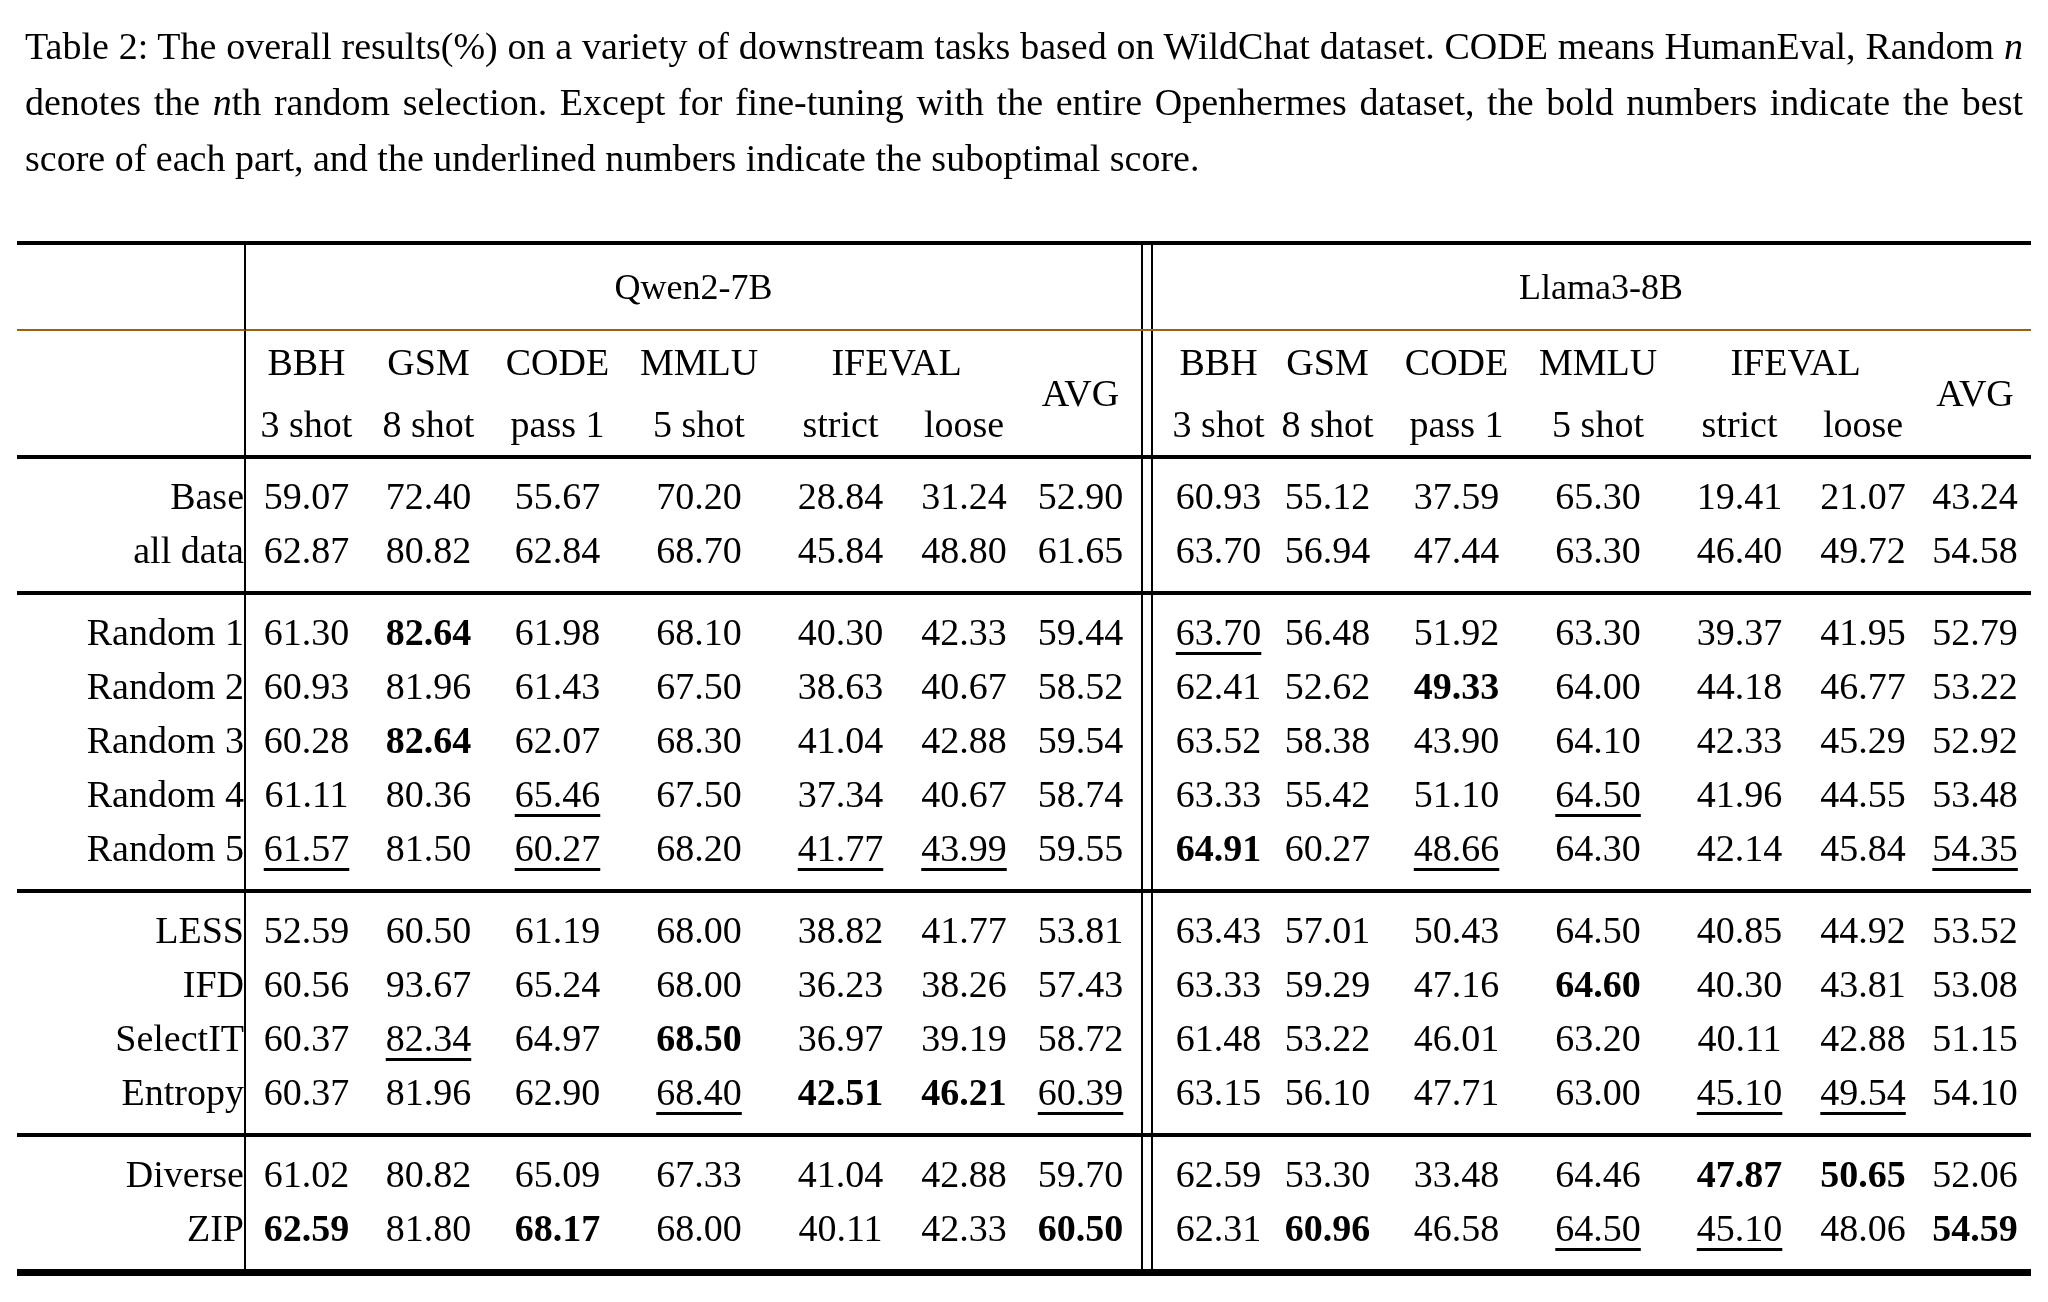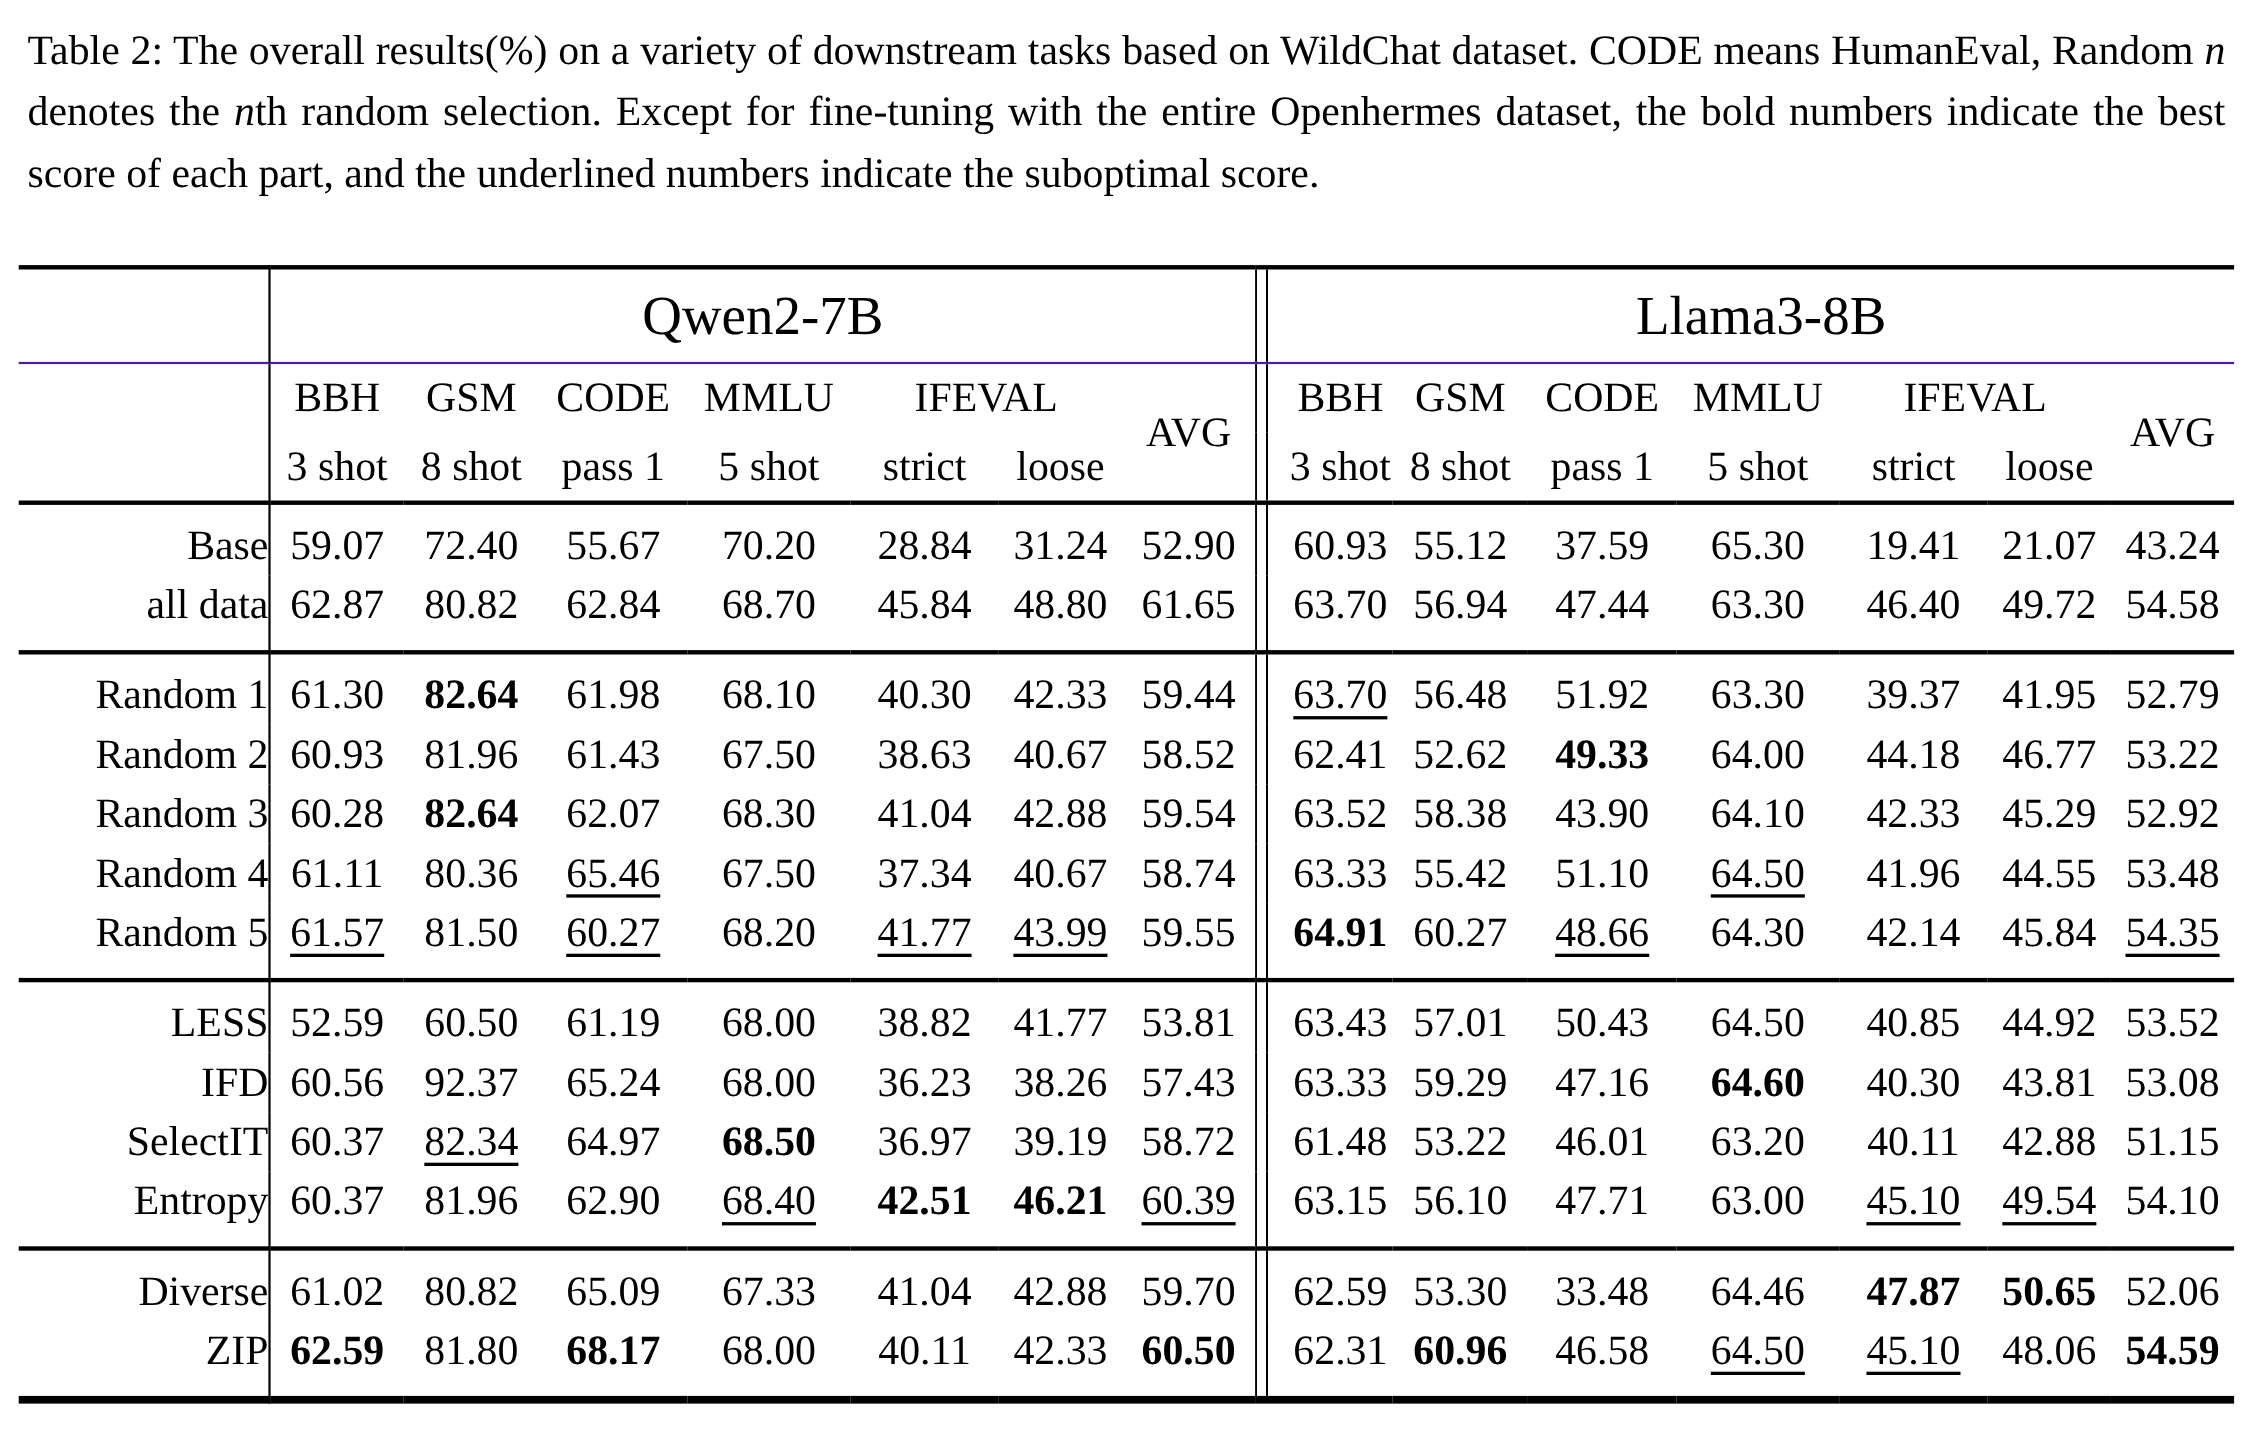--- a/index.html
+++ b/index.html
@@ -49,23 +49,23 @@
       #000 10px, #000 12px,
       rgba(0,0,0,0) 12px);
     background-repeat: no-repeat;
     background-size: 14px 100%;
     background-position: left top;
     padding-left: 30px;
   }
   
   tr.model-row > th {
     border-top: 4px solid #000;
-    border-bottom: 2px solid #4c1d95;
+    border-bottom: 2px solid #a16207;
     height: 84px;
-    font-size: 50px;
+    font-size: 36px;
   }
   tr.sub-top > th { height: 62px; }
   tr.sub-bottom > th { height: 62px; }
   
   tbody td, tbody th { line-height: 54px; }
   tbody tr:first-child > td, tbody tr:first-child > th { border-top: 4px solid #000; padding-top: 10px; }
   tbody tr:last-child > td, tbody tr:last-child > th { padding-bottom: 14px; }
   tbody.last tr:last-child > td, tbody.last tr:last-child > th { border-bottom: 7px solid #000; }
   
   .b { font-weight: bold; margin-top: 42px; }
@@ -269,21 +269,21 @@
           <td>57.01</td>
           <td>50.43</td>
           <td>64.50</td>
           <td>40.85</td>
           <td>44.92</td>
           <td>53.52</td>
         </tr>
         <tr>
           <th class="lbl">IFD</th>
           <td>60.56</td>
-          <td>92.37</td>
+          <td>93.67</td>
           <td>65.24</td>
           <td>68.00</td>
           <td>36.23</td>
           <td>38.26</td>
           <td>57.43</td>
           <td class="dsep">63.33</td>
           <td>59.29</td>
           <td>47.16</td>
           <td class="b">64.60</td>
           <td>40.30</td>

